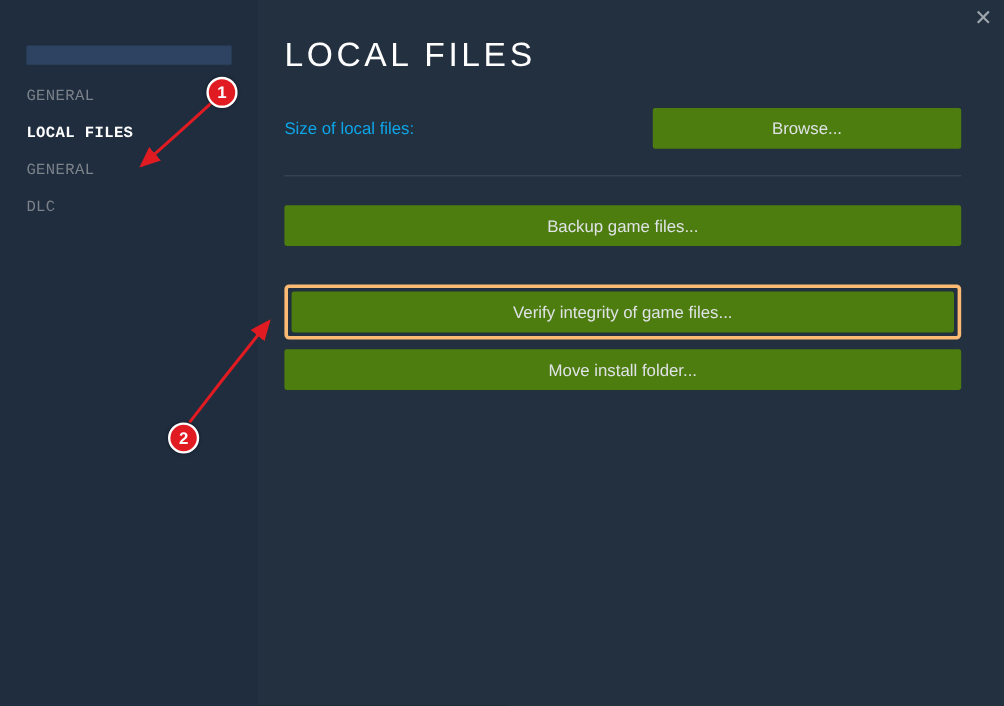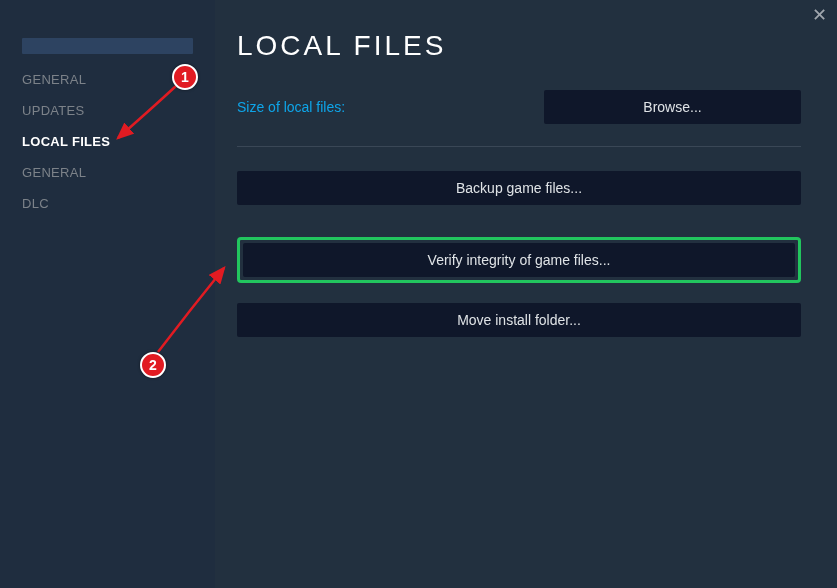--- a/index.html
+++ b/index.html
@@ -17,20 +17,21 @@
     display: flex;
     width: 100%;
     height: 100%;
   }
   .sidebar {
     width: 215px;
     background: #1f2d3f;
     padding-top: 38px;
     padding-left: 0;
     flex-shrink: 0;
+    font-family: Liberation Mono, monospace;
   }
   .game-title-bar {
     margin: 0 22px 10px 22px;
     height: 16px;
     background: #2d4361;
     border-radius: 1px;
   }
   .sidebar-item {
     padding: 8px 22px;
     font-size: 13px;
@@ -59,21 +60,21 @@
     display: flex;
     align-items: center;
     justify-content: space-between;
     margin-bottom: 22px;
   }
   .info-label {
     color: #0ea5e9;
     font-size: 14px;
   }
   .btn {
-    background: #0f172a;
+    background: #4d7c0f;
     color: #dfe3e6;
     border: none;
     font-size: 14px;
     padding: 9px 0;
     text-align: center;
     cursor: pointer;
     display: block;
     width: 100%;
     border-radius: 2px;
   }
@@ -82,24 +83,24 @@
   }
   .divider {
     height: 1px;
     background: #3a4756;
     margin: 0 0 24px 0;
   }
   .btn-stack .btn {
     margin-bottom: 32px;
   }
   .highlight-box {
-    border: 3px solid #22c55e;
+    border: 3px solid #fdba74;
     border-radius: 4px;
     padding: 3px;
-    margin-bottom: 20px;
+    margin-bottom: 8px;
   }
   .highlight-box .btn { margin-bottom: 0; }
   .close-x {
     position: absolute;
     top: 6px;
     right: 10px;
     color: #a0a6ad;
     font-size: 18px;
     cursor: pointer;
     line-height: 1;
@@ -128,21 +129,20 @@
   }
 </style>
 </head>
 <body>
 
 <div class="window">
 
   <div class="sidebar">
     <div class="game-title-bar"></div>
     <div class="sidebar-item">GENERAL</div>
-    <div class="sidebar-item">UPDATES</div>
     <div class="sidebar-item active">LOCAL FILES</div>
     <div class="sidebar-item">GENERAL</div>
     <div class="sidebar-item">DLC</div>
   </div>
 
   <div class="main">
     <div class="close-x">✕</div>
 
     <h1 class="page-title">LOCAL FILES</h1>
 

